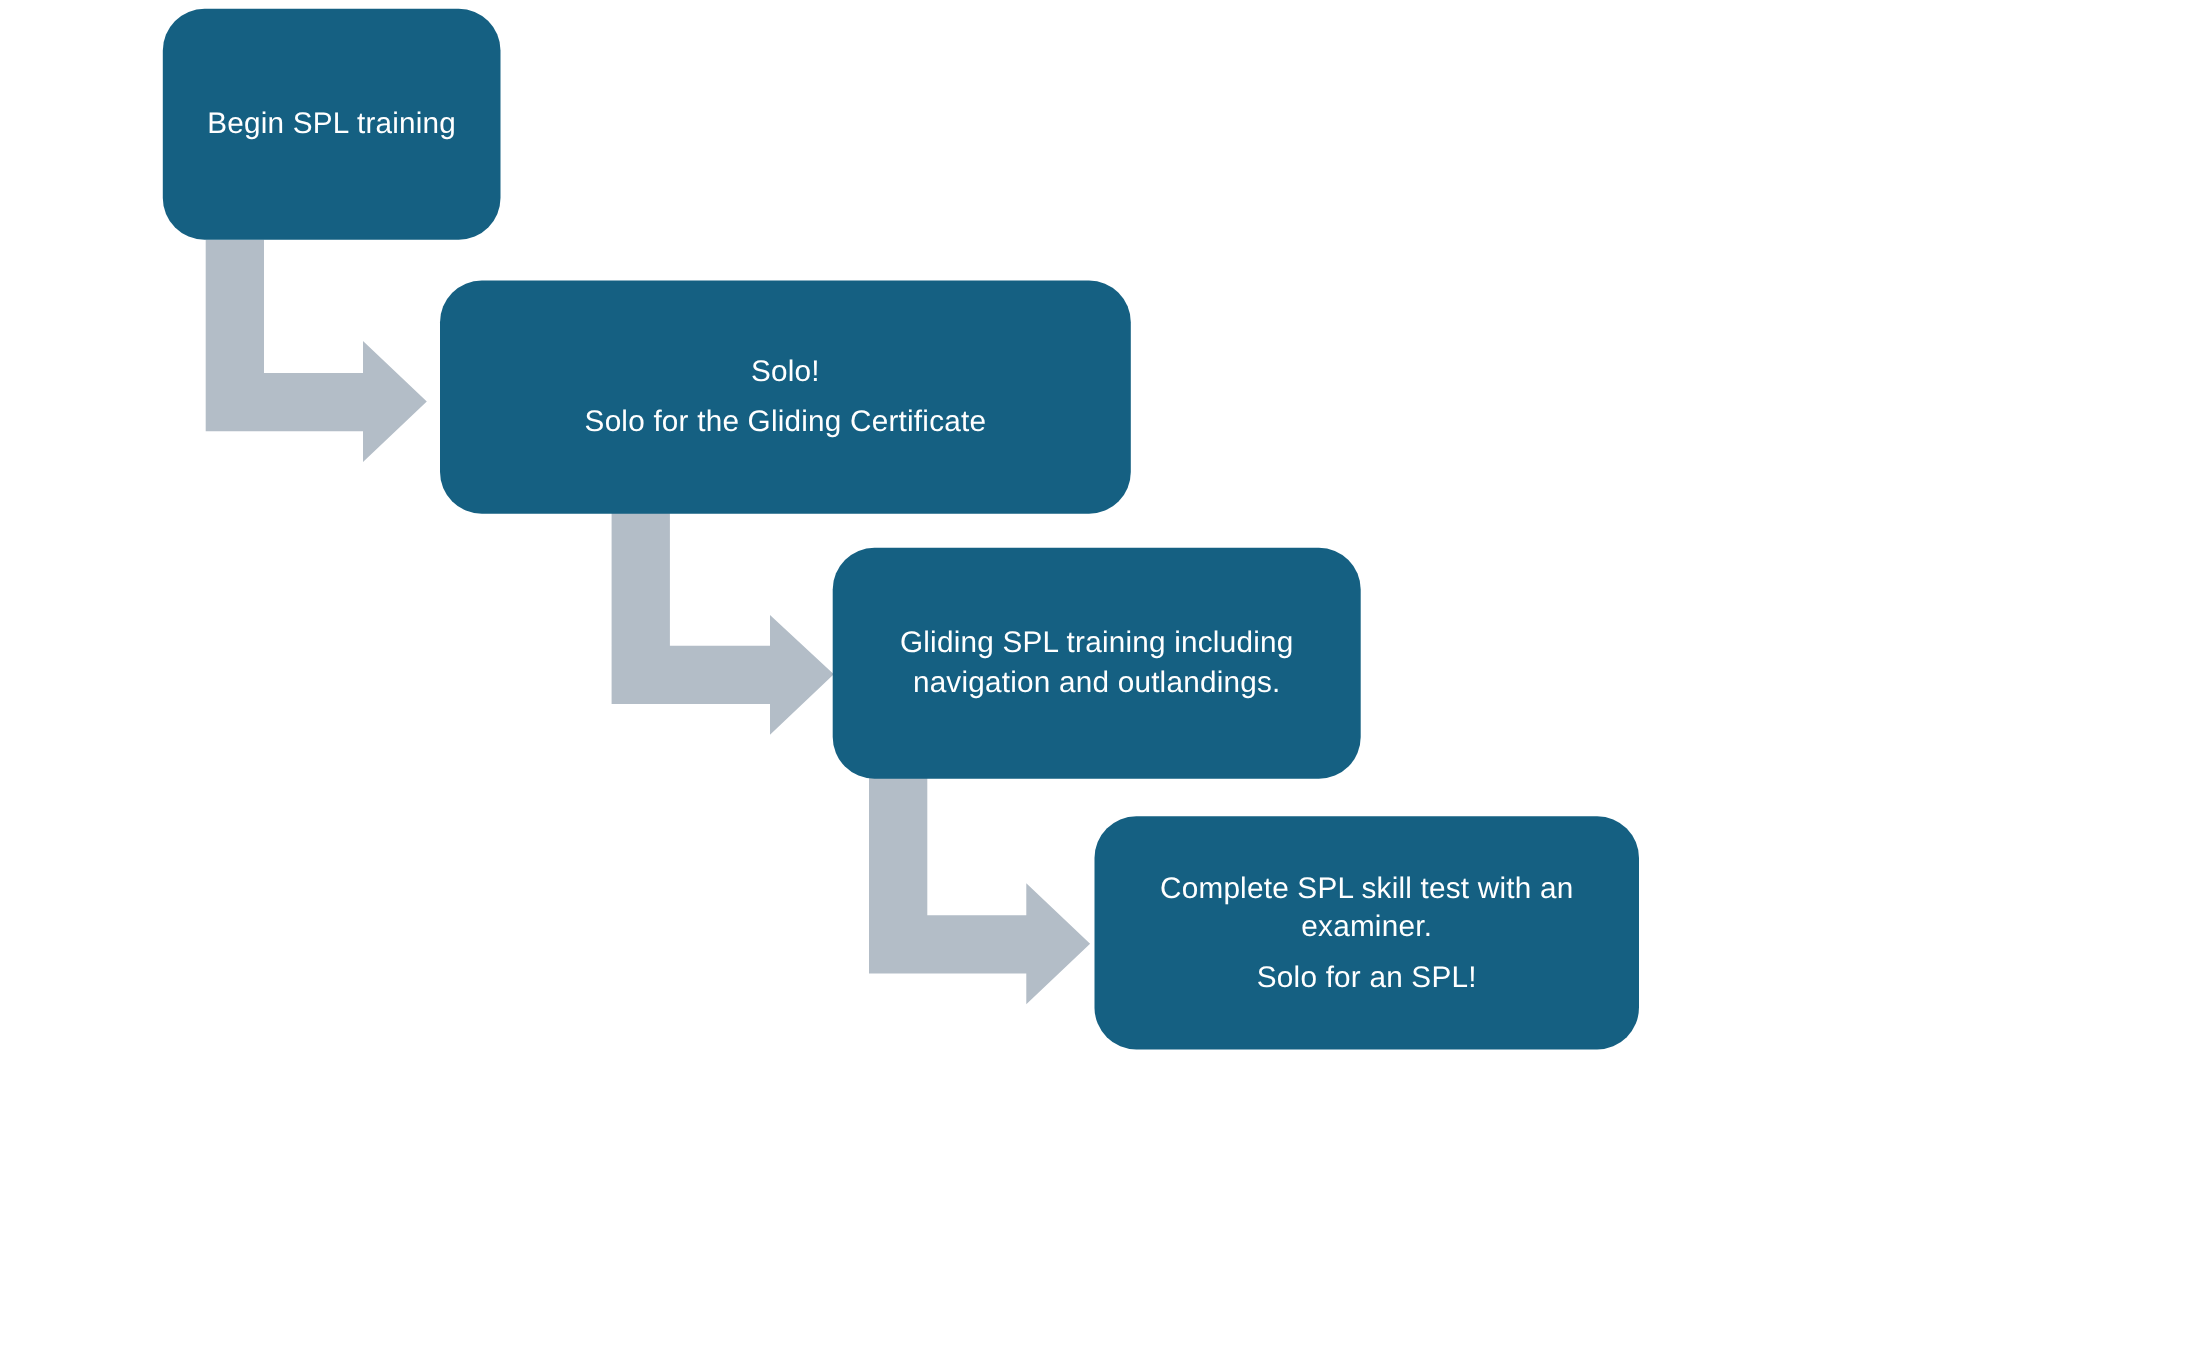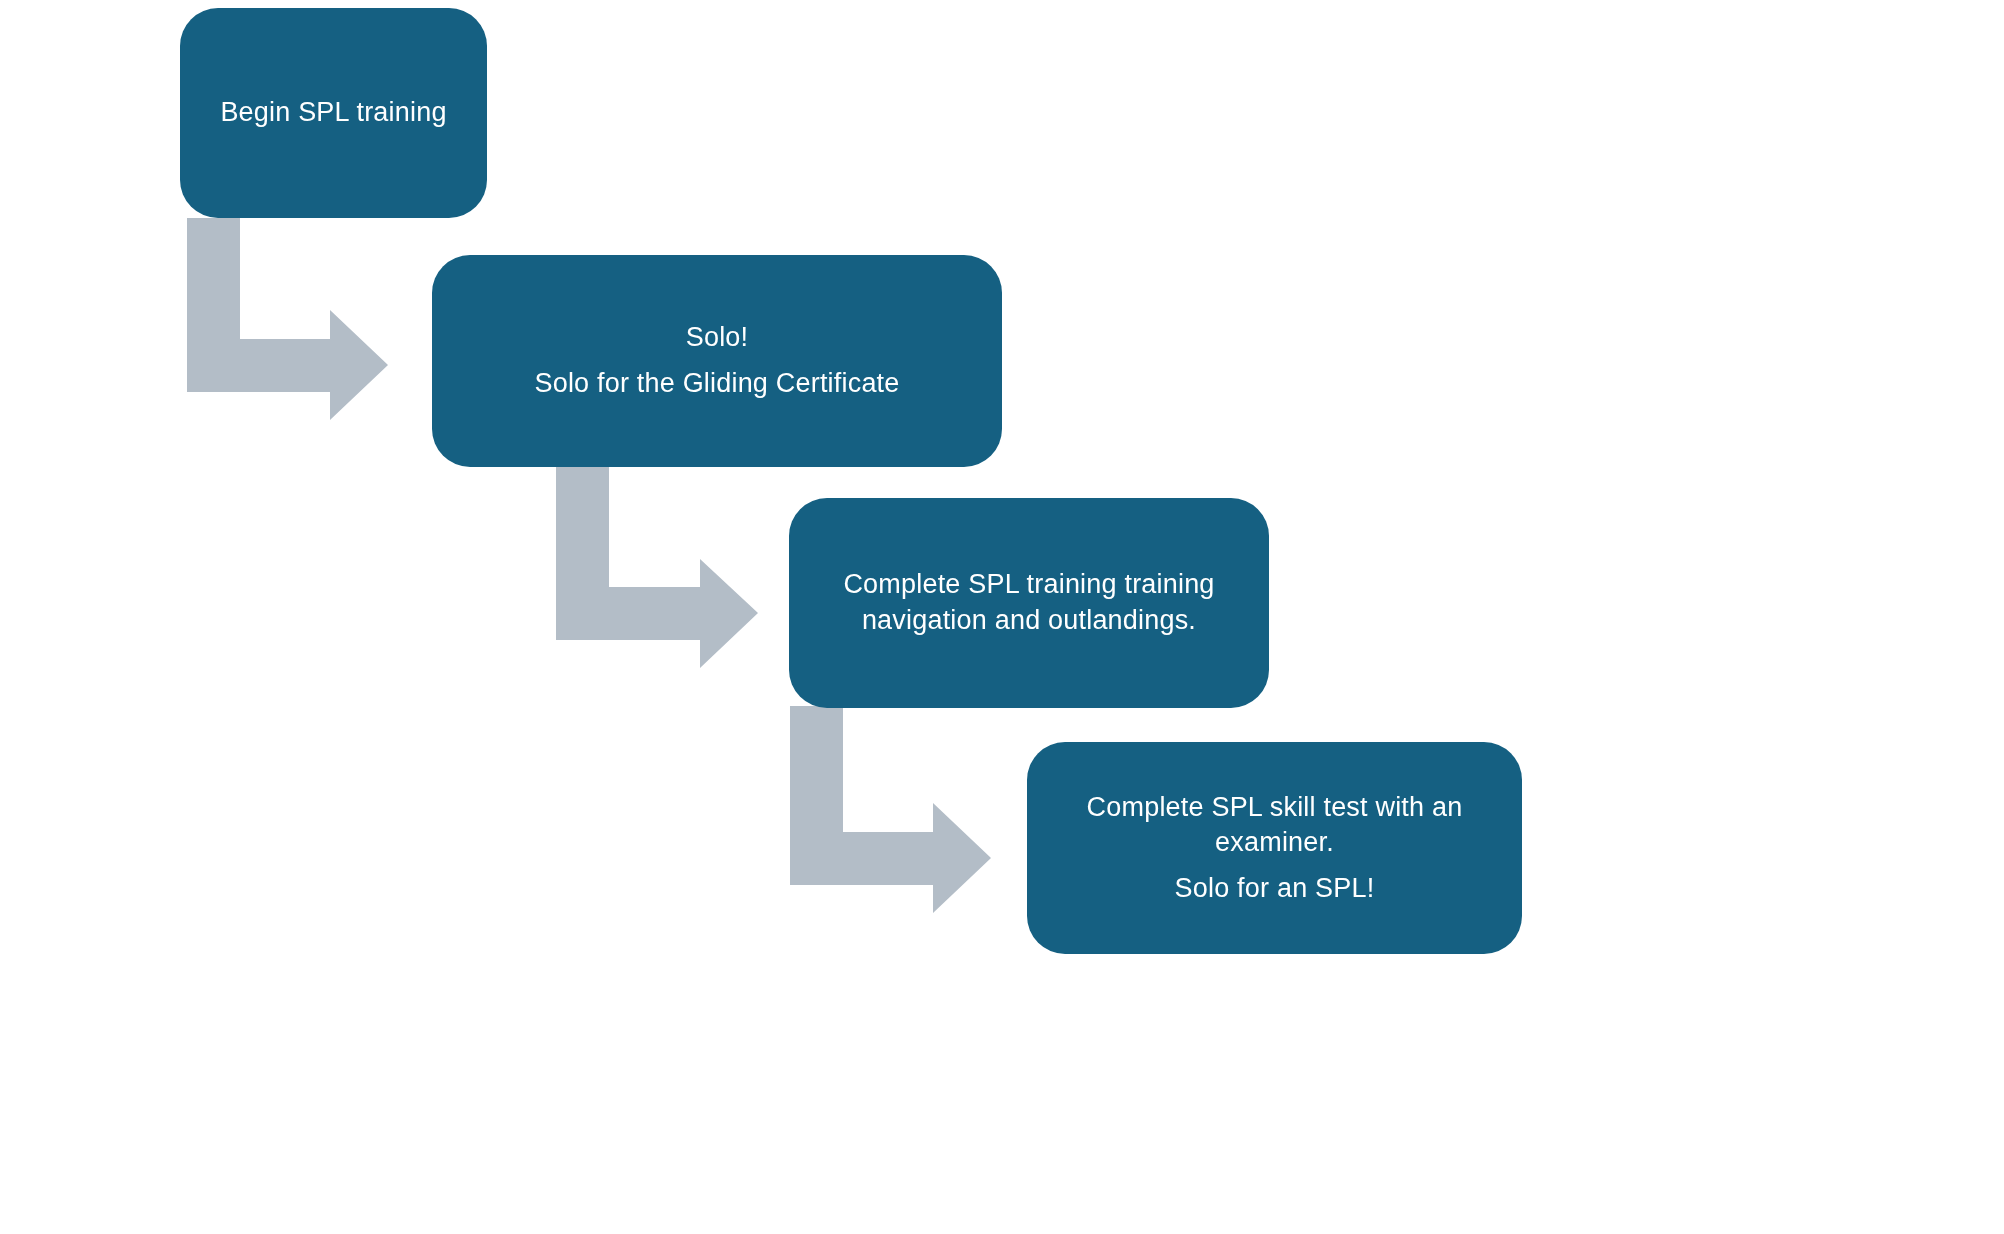--- a/index.html
+++ b/index.html
@@ -32,31 +32,30 @@
     background: var(--box-color, #156082);
     border-radius: 38px;
     color: var(--text-color, #ffffff);
     display: flex;
     flex-direction: column;
     justify-content: center;
     align-items: center;
     text-align: center;
     box-sizing: border-box;
     padding: 20px 24px;
-    margin-left: 32px;
   }
   .box p {
     margin: 5px 0;
     font-size: 27px;
     line-height: 1.32;
     font-weight: 400;
     letter-spacing: 0.2px;
   }
   .box1 { left: 148px; top: 8px;   width: 307px; height: 210px; }
-  .box2 { left: 400px; top: 255px; width: 570px; height: 212px; }
+  .box2 { left: 400px; top: 255px; width: 628px; height: 212px; }
   .box3 { left: 757px; top: 498px; width: 480px; height: 210px; }
   .box4 { left: 995px; top: 742px; width: 495px; height: 212px; }
 </style>
 </head>
 <body>
 
 <div class="canvas">
 
   <svg class="arrows" viewBox="0 0 2004 1234" xmlns="http://www.w3.org/2000/svg" aria-hidden="true">
     <polygon points="187,218 240,218 240,339 330,339 330,310 388,365 330,420 330,392 187,392"></polygon>
@@ -67,21 +66,21 @@
   <div class="box box1">
     <p>Begin SPL training</p>
   </div>
 
   <div class="box box2">
     <p>Solo!</p>
     <p>Solo for the Gliding Certificate</p>
   </div>
 
   <div class="box box3">
-    <p>Complete SPL training training navigation and outlandings.</p>
+    <p>Gliding SPL training including navigation and outlandings.</p>
   </div>
 
   <div class="box box4">
     <p>Complete SPL skill test with an examiner.</p>
     <p>Solo for an SPL!</p>
   </div>
 
 </div>
 
 </body></html>

